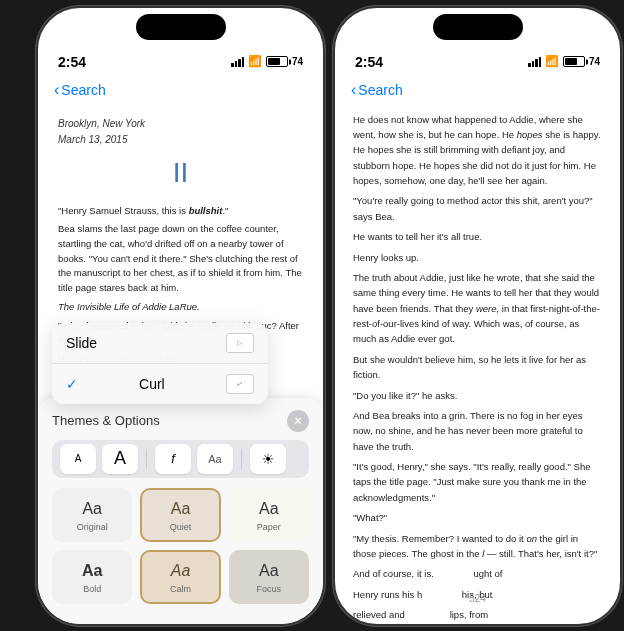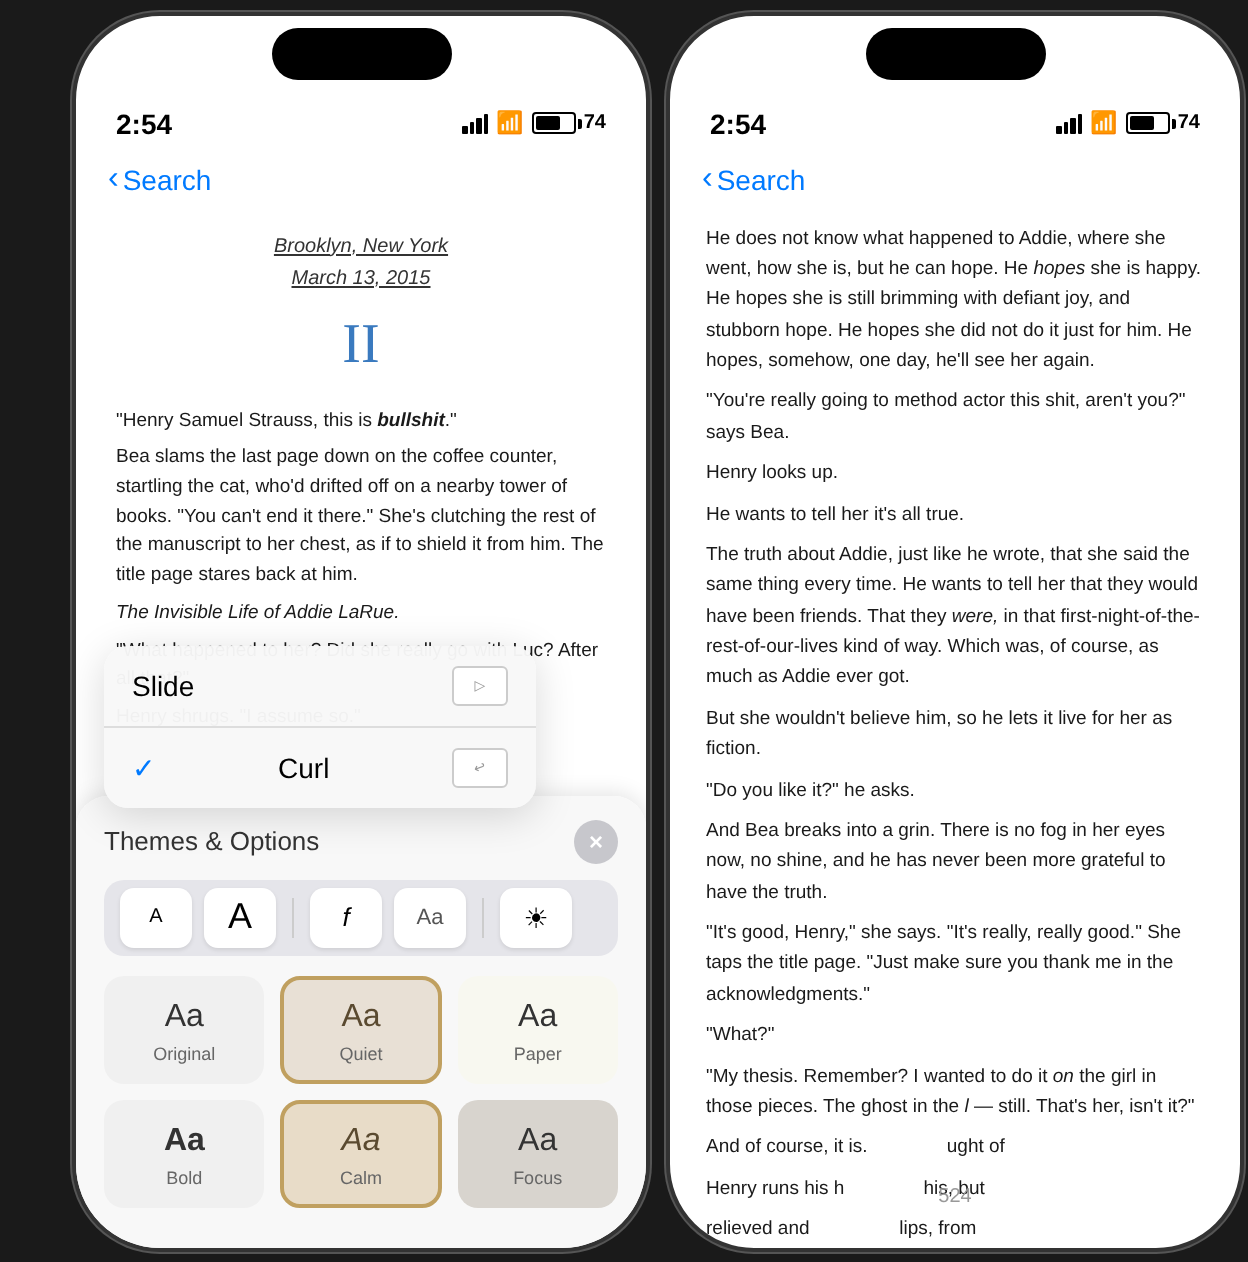--- a/index.html
+++ b/index.html
@@ -120,32 +120,31 @@
 
     .book-header {
       text-align: center;
       margin-bottom: 10px;
     }
 
     .book-location {
       font-style: italic;
       font-size: 10px;
       color: #333;
-      text-align: center;
+      text-align: left;
       line-height: 1.6;
-      text-decoration: underline;
     }
 
     .chapter-num {
       font-size: 28px;
       font-weight: 300;
       color: #3a7abf;
       text-align: center;
       margin: 4px 0 8px;
-      font-family: Liberation Serif, serif;
+      font-family: Liberation Sans, sans-serif;
     }
 
     .book-text {
       font-size: 9.5px;
       line-height: 1.55;
       color: #1a1a1a;
     }
 
     .book-text p {
       margin-bottom: 4px;
@@ -510,22 +509,22 @@
     <div class="nav-bar">
       <div class="nav-back">
         <span class="nav-back-arrow">‹</span>
         <span>Search</span>
       </div>
     </div>
 
     <div style="padding: 4px 18px; font-size:9.5px; line-height:1.62; color:#1a1a1a; height: 520px; overflow:hidden;">
       <p style="margin-bottom:5px;">He does not know what happened to Addie, where she went, how she is, but he can hope. He <em>hopes</em> she is happy. He hopes she is still brimming with defiant joy, and stubborn hope. He hopes she did not do it just for him. He hopes, somehow, one day, he'll see her again.</p>
       <p style="margin-bottom:5px;">"You're really going to method actor this shit, aren't you?" says Bea.</p>
+      <p style="margin-bottom:5px;">He wants to tell her it's all true.</p>
       <p style="margin-bottom:5px;">Henry looks up.</p>
-      <p style="margin-bottom:5px;">He wants to tell her it's all true.</p>
       <p style="margin-bottom:5px;">The truth about Addie, just like he wrote, that she said the same thing every time. He wants to tell her that they would have been friends. That they <em>were,</em> in that first-night-of-the-rest-of-our-lives kind of way. Which was, of course, as much as Addie ever got.</p>
       <p style="margin-bottom:5px;">But she wouldn't believe him, so he lets it live for her as fiction.</p>
       <p style="margin-bottom:5px;">"Do you like it?" he asks.</p>
       <p style="margin-bottom:5px;">And Bea breaks into a grin. There is no fog in her eyes now, no shine, and he has never been more grateful to have the truth.</p>
       <p style="margin-bottom:5px;">"It's good, Henry," she says. "It's really, really good." She taps the title page. "Just make sure you thank me in the acknowledgments."</p>
       <p style="margin-bottom:5px;">"What?"</p>
       <p style="margin-bottom:5px;">"My thesis. Remember? I wanted to do it <em>on</em> the girl in those pieces. The ghost in the <em>l</em> — still. That's her, isn't it?"</p>
       <p style="margin-bottom:5px;">And of course, it is. &nbsp;&nbsp;&nbsp;&nbsp;&nbsp;&nbsp;&nbsp;&nbsp;&nbsp;&nbsp;&nbsp;&nbsp;&nbsp;&nbsp;ught of</p>
       <p style="margin-bottom:5px;">Henry runs his h&nbsp;&nbsp;&nbsp;&nbsp;&nbsp;&nbsp;&nbsp;&nbsp;&nbsp;&nbsp;&nbsp;&nbsp;&nbsp;&nbsp;&nbsp;his, but</p>
       <p style="margin-bottom:5px;">relieved and &nbsp;&nbsp;&nbsp;&nbsp;&nbsp;&nbsp;&nbsp;&nbsp;&nbsp;&nbsp;&nbsp;&nbsp;&nbsp;&nbsp;&nbsp;&nbsp;lips, from</p>

